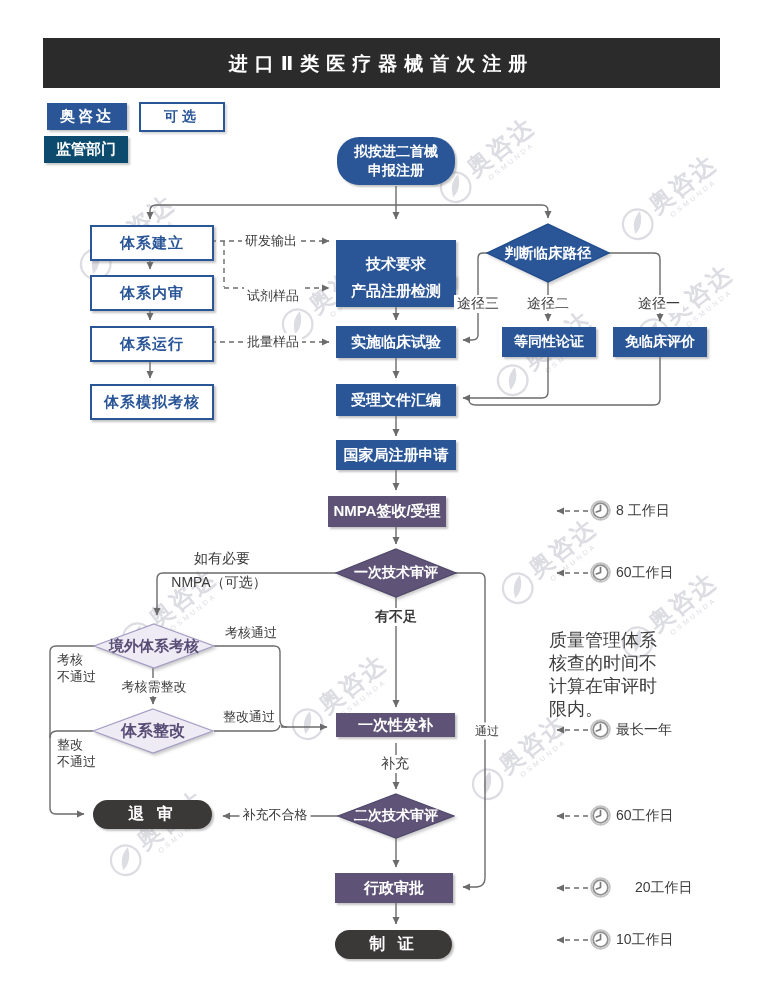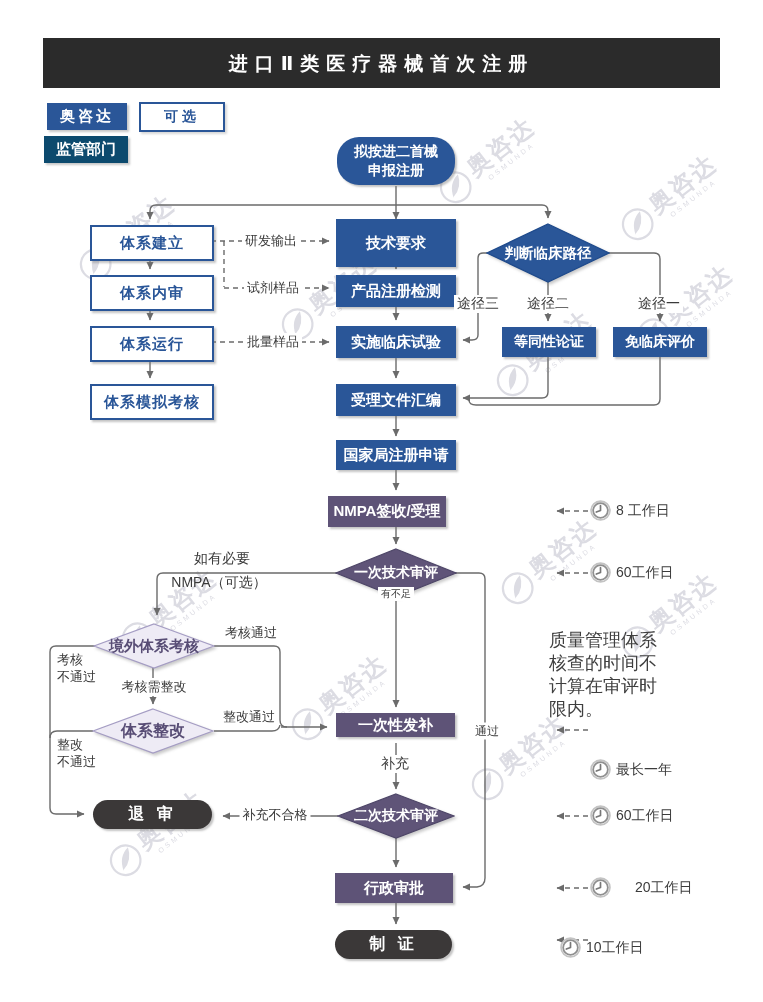--- a/index.html
+++ b/index.html
@@ -231,21 +231,21 @@
   <div class="node start" style="left:337px;top:137px;width:118px;height:48px;">
     <span>拟按进二首械</span>
     <span>申报注册</span>
   </div>
 
   <div class="node box-outline" style="left:90px;top:225px;width:120px;height:32px;">体系建立</div>
   <div class="node box-outline" style="left:90px;top:275px;width:120px;height:32px;">体系内审</div>
   <div class="node box-outline" style="left:90px;top:326px;width:120px;height:32px;">体系运行</div>
   <div class="node box-outline" style="left:90px;top:384px;width:120px;height:32px;">体系模拟考核</div>
 
-  <div class="node box-blue" style="left:336px;top:219px;width:120px;height:48px;">技术要求</div>
+  <div class="node box-blue" style="left:336px;top:240px;width:120px;height:48px;">技术要求</div>
   <div class="node box-blue" style="left:336px;top:275px;width:120px;height:32px;">产品注册检测</div>
   <div class="node box-blue" style="left:336px;top:326px;width:120px;height:32px;">实施临床试验</div>
   <div class="node box-blue" style="left:336px;top:384px;width:120px;height:32px;">受理文件汇编</div>
   <div class="node box-blue" style="left:336px;top:440px;width:120px;height:30px;text-align:center;">国家局注册申请</div>
   <div class="node box-blue" style="left:502px;top:327px;width:94px;height:30px;font-size:14px;">等同性论证</div>
   <div class="node box-blue" style="left:613px;top:327px;width:94px;height:30px;font-size:14px;">免临床评价</div>
 
   <div class="node box-purple" style="left:328px;top:496px;width:118px;height:31px;">NMPA签收/受理</div>
   <div class="node box-purple" style="left:336px;top:713px;width:119px;height:24px;">一次性发补</div>
   <div class="node box-purple" style="left:335px;top:873px;width:118px;height:30px;">行政审批</div>
@@ -278,26 +278,26 @@
     <div class="dlabel purple">境外体系考核</div>
   </div>
   <div class="diamond" style="left:92px;top:708px;width:122px;height:46px;">
     <svg width="122" height="46" viewBox="0 0 122 46">
         <polygon points="61,1 121,23 61,45 1,23" fill="#eeebf5" stroke="#a59dc4" stroke-width="1.3"></polygon>
       </svg>
     <div class="dlabel purple" style="font-size:16px;">体系整改</div>
   </div>
 
   <div class="el bg" style="left:271px;top:241px;">研发输出</div>
-  <div class="el bg" style="left:273px;top:288px;">试剂样品</div>
+  <div class="el bg" style="left:273px;top:296px;">试剂样品</div>
   <div class="el bg" style="left:273px;top:342px;">批量样品</div>
   <div class="el bg" style="left:478px;top:304px;font-size:14px;">途径三</div>
   <div class="el bg" style="left:548px;top:304px;font-size:14px;">途径二</div>
   <div class="el bg" style="left:659px;top:304px;font-size:14px;">途径一</div>
-  <div class="el bg" style="left:396px;top:594px;font-size:10px;">有不足</div>
+  <div class="el bg" style="left:396px;top:617px;font-size:14px;font-weight:bold;">有不足</div>
   <div class="el bg" style="left:487px;top:731px;font-size:12px;">通过</div>
   <div class="el" style="left:222px;top:559px;font-size:14px;">如有必要</div>
   <div class="el" style="left:219px;top:583px;font-size:14px;">NMPA（可选）</div>
   <div class="el" style="left:251px;top:633px;">考核通过</div>
   <div class="el lft" style="left:57px;top:651px;">考核
 不通过</div>
   <div class="el bg" style="left:154px;top:687px;">考核需整改</div>
   <div class="el" style="left:249px;top:717px;">整改通过</div>
   <div class="el lft" style="left:57px;top:736px;">整改
 不通过</div>
@@ -313,21 +313,21 @@
     <span>8 工作日</span>
   </div>
   <div class="clockrow" style="left:590px;top:562px;">
     <svg width="21" height="21" viewBox="0 0 20 20">
         <circle cx="10" cy="10" r="9" fill="#fff" stroke="#c3c3c3" stroke-width="1.6"></circle>
         <circle cx="10" cy="10" r="7" fill="none" stroke="#8f8f8f" stroke-width="1.7"></circle>
         <path d="M10,10 L10,5.4 M10,10 L6,11.5" stroke="#777" stroke-width="1.6" stroke-linecap="round"></path>
       </svg>
     <span>60工作日</span>
   </div>
-  <div class="clockrow" style="left:590px;top:719px;margin-top:40px;">
+  <div class="clockrow" style="left:590px;top:719px;">
     <svg width="21" height="21" viewBox="0 0 20 20">
         <circle cx="10" cy="10" r="9" fill="#fff" stroke="#c3c3c3" stroke-width="1.6"></circle>
         <circle cx="10" cy="10" r="7" fill="none" stroke="#8f8f8f" stroke-width="1.7"></circle>
         <path d="M10,10 L10,5.4 M10,10 L6,11.5" stroke="#777" stroke-width="1.6" stroke-linecap="round"></path>
       </svg>
     <span>最长一年</span>
   </div>
   <div class="clockrow" style="left:590px;top:805px;">
     <svg width="21" height="21" viewBox="0 0 20 20">
         <circle cx="10" cy="10" r="9" fill="#fff" stroke="#c3c3c3" stroke-width="1.6"></circle>
@@ -337,21 +337,21 @@
     <span>60工作日</span>
   </div>
   <div class="clockrow" style="left:590px;top:877px;gap:24px;">
     <svg width="21" height="21" viewBox="0 0 20 20">
         <circle cx="10" cy="10" r="9" fill="#fff" stroke="#c3c3c3" stroke-width="1.6"></circle>
         <circle cx="10" cy="10" r="7" fill="none" stroke="#8f8f8f" stroke-width="1.7"></circle>
         <path d="M10,10 L10,5.4 M10,10 L6,11.5" stroke="#777" stroke-width="1.6" stroke-linecap="round"></path>
       </svg>
     <span>20工作日</span>
   </div>
-  <div class="clockrow" style="left:560px;top:929px;margin-top:8px;">
+  <div class="clockrow" style="left:590px;top:929px;">
     <svg width="21" height="21" viewBox="0 0 20 20">
         <circle cx="10" cy="10" r="9" fill="#fff" stroke="#c3c3c3" stroke-width="1.6"></circle>
         <circle cx="10" cy="10" r="7" fill="none" stroke="#8f8f8f" stroke-width="1.7"></circle>
         <path d="M10,10 L10,5.4 M10,10 L6,11.5" stroke="#777" stroke-width="1.6" stroke-linecap="round"></path>
       </svg>
     <span>10工作日</span>
   </div>
 
   <div class="note">质量管理体系核查的时间不计算在审评时限内。</div>
 

